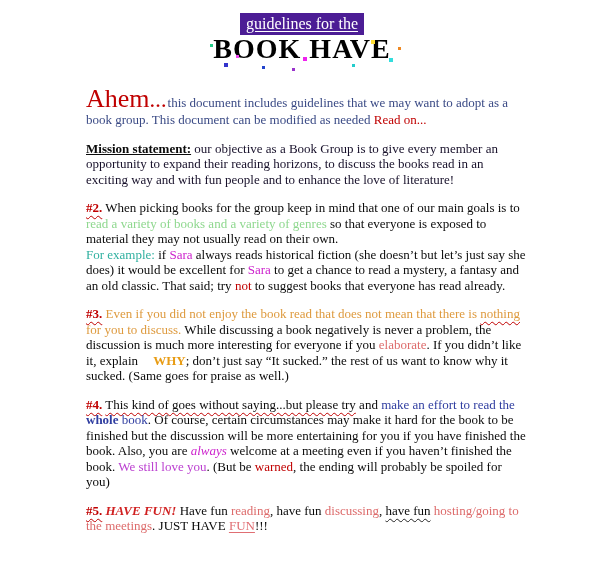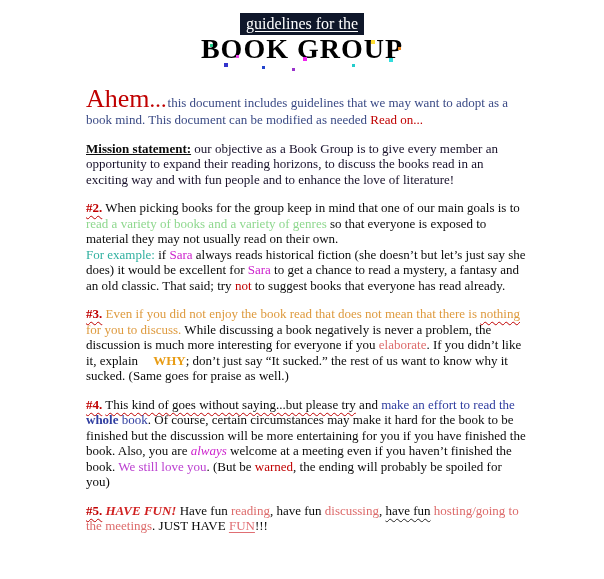--- a/index.html
+++ b/index.html
@@ -8,21 +8,21 @@
     position: relative;
     width: 604px; height: 579px;
     background: #FFFFFF;
     overflow: hidden;
     margin: 0 auto;
     color: #0A0A0A;
   }
   .header { padding-top: 13px; text-align: center; }
   .eyebrow {
     display: inline-block;
-    background: #0f172a;
+    background: #4c1d95;
     color: #FFFFFF;
     font-size: 16px;
     line-height: 21px;
     padding: 0 6px 1px 6px;
     text-decoration: underline;
     text-underline-offset: 2px;
   }
   .doc-title {
     font-size: 28px;
     line-height: 27px;
@@ -68,27 +68,27 @@
 </style>
 </head>
 <body>
 
 <div class="page">
 
   <div class="header">
     <div>
       <span class="eyebrow">guidelines for the</span>
     </div>
-    <div class="doc-title">BOOK GROUP</div>
+    <div class="doc-title">BOOK HAVE</div>
   </div>
 
   <div></div>
 
   <div class="content">
-    <p class="para"><span class="ahem">Ahem</span><span class="ahem-dots">…</span><span class="navy">this document includes guidelines that we may want to adopt as a book mind.  This document can be modified as needed   </span><span class="red">Read on...</span></p>
+    <p class="para"><span class="ahem">Ahem</span><span class="ahem-dots">…</span><span class="navy">this document includes guidelines that we may want to adopt as a book group.  This document can be modified as needed   </span><span class="red">Read on...</span></p>
     <p class="para"><span class="bold-underline">Mission statement:</span><span class="dark"> our objective as a Book Group is to give every member an opportunity to expand their reading horizons, to discuss the books read in an exciting way and with fun people and to enhance the love of literature!</span></p>
     <p class="para"><span class="num">#2.</span><span> When picking books for the group keep in mind that one of our main goals is to </span><span class="green">read a variety of books and a variety of genres</span><span> so that everyone is exposed to material they may not usually read on their own.</span><br><span class="teal">For example:</span><span> if </span><span class="magenta">Sara</span><span> always reads historical fiction (she doesn’t but let’s just say she does) it would be excellent for </span><span class="magenta">Sara</span><span> to get a chance to read a mystery, a fantasy and an old classic.  That said; try </span><span class="red">not</span><span> to suggest books that everyone has read already.</span></p>
     <p class="para"><span class="num">#3.</span><span>  </span><span class="orange">Even if you did not enjoy the book read that does not mean that there is </span><span class="orange wavy-red">nothing</span><span class="orange"> for you to discuss.</span><span>  While discussing a book negatively is never a problem, the discussion is much more interesting for everyone if you </span><span class="salmon">elaborate</span><span>. If you didn’t like it, explain </span><span class="orange-bold">WHY</span><span>; don’t just say “It sucked.” the rest of us want to know why it sucked. (Same goes for praise as well.)</span></p>
     <p class="para"><span class="num">#4.</span><span>  </span><span class="squiggle">This kind of goes without saying...but please try</span><span> and </span><span class="blue">make an effort to read the </span><span class="blue-bold">whole</span><span class="blue"> book</span><span>.  Of course, certain circumstances may make it hard for the book to be finished but the discussion will be more entertaining for you if you have finished the book. Also, you are </span><span class="magenta-italic">always</span><span> welcome at a meeting even if you haven’t finished the book. </span><span class="violet">We still love you</span><span>. (But be </span><span class="red">warned</span><span>, the ending will probably be spoiled for you)</span></p>
     <p class="para"><span class="num">#5.</span><span> </span><span class="red-bold-italic">HAVE FUN!</span><span> Have fun </span><span class="salmon">reading</span><span>, have fun </span><span class="salmon">discussing</span><span>, </span><span class="squiggle-black">have fun</span><span> </span><span class="salmon">hosting/going to the meetings</span><span>. JUST HAVE </span><span class="pink-underline">FUN</span><span>!!!</span></p>
   </div>
 
 <span class="confetti-dot" style="left: 210px; top: 44px; width: 3px; height: 3px; background: rgb(34, 204, 136);"></span>
     <span class="confetti-dot" style="left: 224px; top: 63px; width: 4px; height: 4px; background: rgb(51, 51, 204);"></span>
     <span class="confetti-dot" style="left: 236px; top: 55px; width: 3px; height: 3px; background: rgb(238, 68, 238);"></span>

